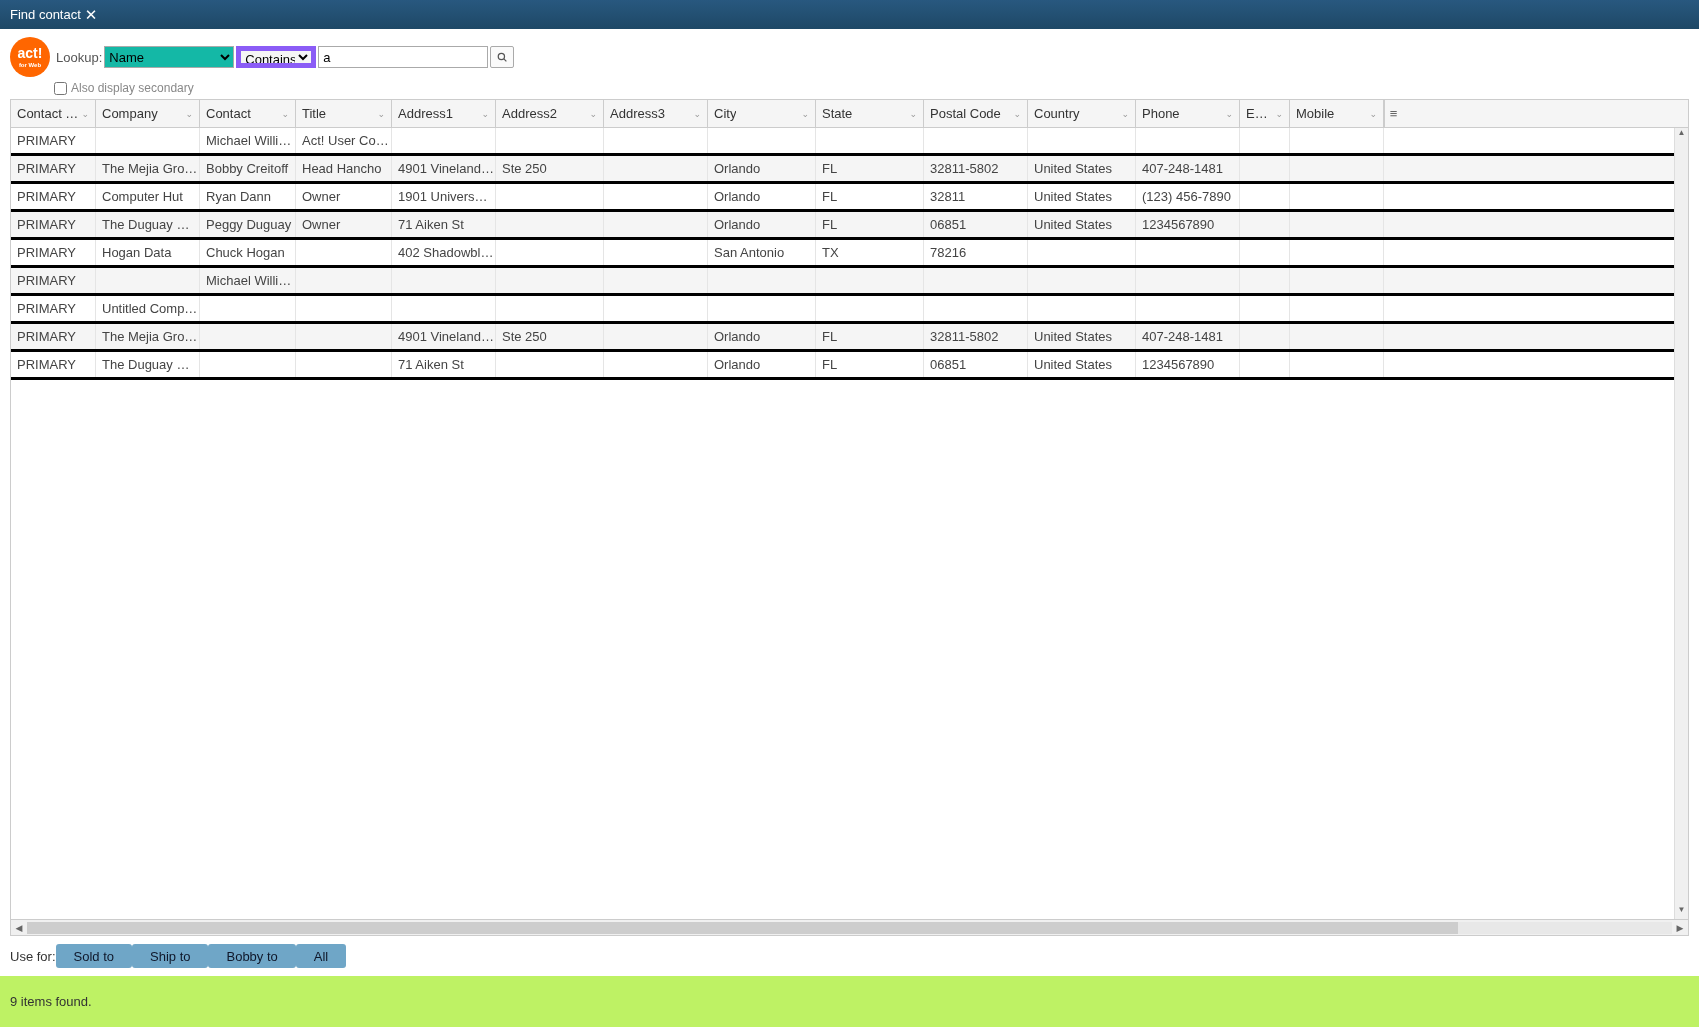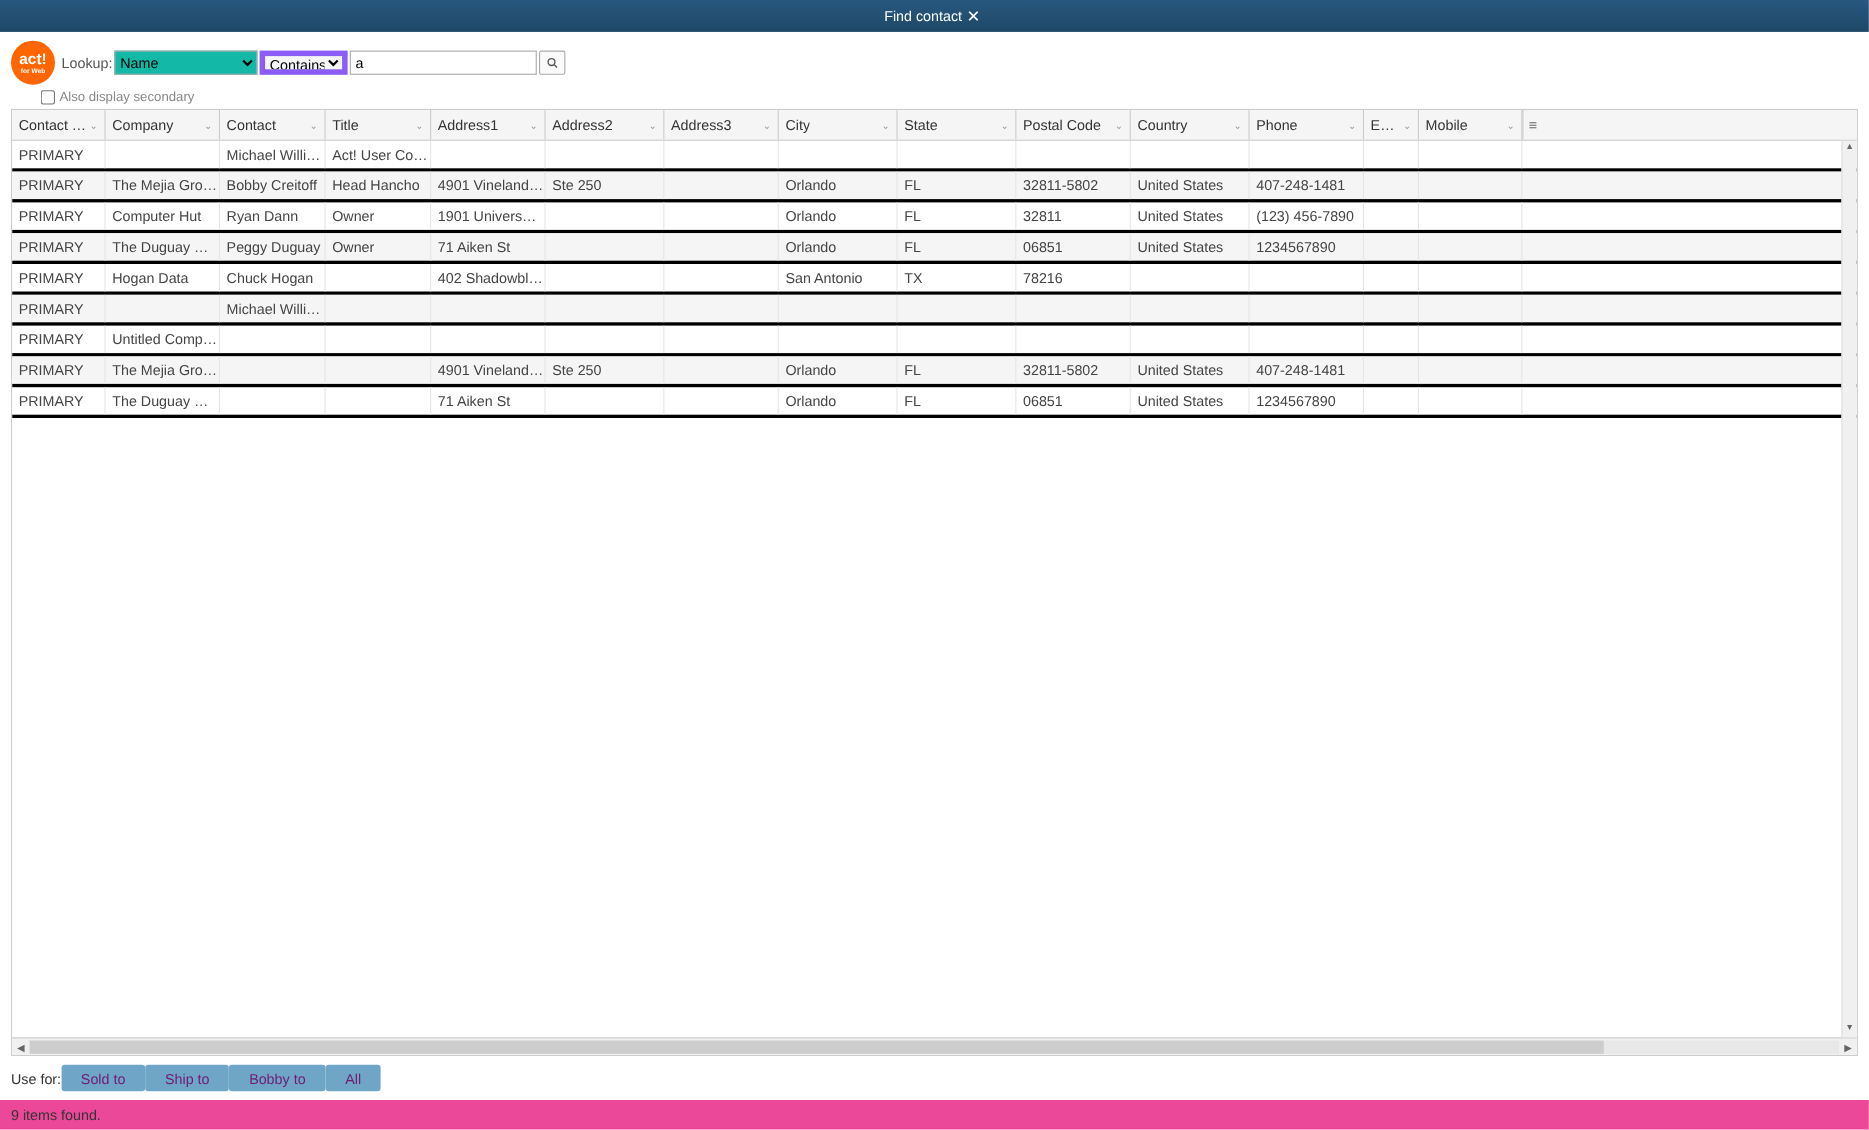--- a/index.html
+++ b/index.html
@@ -1,36 +1,36 @@
 <!DOCTYPE html>
 <html><head>
 <meta charset="utf-8">
 <style>
   * { box-sizing: border-box; }
   html, body { margin:0; padding:0; height:100%; font-family: Arial, Helvetica, sans-serif; font-size:13px; color:#333; }
   body { display:flex; flex-direction:column; background:#fff; }
 
-  .titlebar { background: linear-gradient(#28587f,#1e4866); color:#fff; height:29px; display:flex; align-items:center; padding:0 10px; justify-content:center; }
+  .titlebar { background: linear-gradient(#28587f,#1e4866); color:#fff; height:29px; display:flex; align-items:center; padding:0 10px; justify-content:flex-start; }
   .titlebar .title { font-size:13px; }
   .titlebar .close { cursor:pointer; font-size:15px; padding:0 4px; }
 
   .toolbar-wrap { padding:8px 10px 4px 10px; }
   .toolbar-row1 { display:flex; align-items:center; gap:2px; }
   .logo { width:40px; height:40px; border-radius:50%; background:#ff6600; display:flex; flex-direction:column; align-items:center; justify-content:center; color:#fff; font-weight:bold; margin-right:4px; }
   .logo .t1{font-size:14px;line-height:1;}
   .logo .t2{font-size:6px;line-height:1;margin-top:2px;}
 
   .lookup-label { color:#555; }
   select.field-select { height:22px; border:1px solid #aaa; background:#14b8a6; font-size:13px; }
   select.condition-select { height:22px; border:5px solid #8b5cf6; background:#f5f5f5; font-size:13px; }
   input.search-input { height:22px; width:170px; border:1px solid #aaa; padding:0 4px; font-size:13px; }
   .search-btn { height:22px; width:24px; border:1px solid #aaa; background:#fafafa; cursor:pointer; display:flex; align-items:center; justify-content:center; border-radius:2px; }
   .search-btn svg { width:12px; height:12px; }
 
-  .toolbar-row2 { margin-left:27px; margin-top:4px; display:flex; align-items:center; gap:4px; color:#888; font-size:12px; }
+  .toolbar-row2 { margin-left:44px; margin-top:4px; display:flex; align-items:center; gap:4px; color:#888; font-size:12px; }
   .toolbar-row2 input[type=checkbox]{ margin:0; }
 
   .grid-wrap { flex:1; margin:0 10px; border:1px solid #ccc; display:flex; flex-direction:column; overflow:hidden; position:relative;}
   .grid-head-row { display:flex; background:#f5f5f5; border-bottom:1px solid #ccc; height:28px; flex-shrink:0; }
   .grid-body { flex:1; overflow:auto; }
   .grid-row { display:flex; height:28px; align-items:stretch; border-bottom:3px solid #000000; }
   .grid-row.alt { background:#f5f5f5; }
   .cell { border-right:1px solid #e5e5e5; padding:0 6px; display:flex; align-items:center; overflow:hidden; white-space:nowrap; text-overflow:ellipsis; color:#444;}
   .hcell { border-right:1px solid #ccc; padding:0 6px; display:flex; align-items:center; justify-content:space-between; color:#333; cursor:pointer; position:relative; overflow:hidden;}
   .hcell .lbl { overflow:hidden; text-overflow:ellipsis; white-space:nowrap; }
@@ -53,22 +53,22 @@
 
   .opts-btn{width:18px;border-left:1px solid #ccc;display:flex;align-items:center;justify-content:center;cursor:pointer;color:#666;}
 
   .hscroll{height:16px;background:#f0f0f0;border-top:1px solid #ccc;display:flex;align-items:center;justify-content:space-between;font-size:9px;color:#666;flex-shrink:0;}
   .hscroll .arrow{width:16px;text-align:center;cursor:pointer;}
   .hscroll .track{flex:1;height:12px;background:#e8e8e8;position:relative;}
   .hscroll .thumb{position:absolute;left:0;top:0;height:12px;width:87%;background:#cdcdcd;}
 
   .footer1 { padding:8px 10px; display:flex; align-items:center; gap:0; }
   .footer1 .lbl { color:#333; }
-  .footer-btn { background:#6fa6c7; color:#701a75; border:none; border-radius:3px; height:24px; padding:0 18px; cursor:pointer; font-size:13px;}
-  .statusbar { background:#ec4899; color:#333; padding:6px 10px; font-size:13px;}
+  .footer-btn { background:#6fa6c7; color:#0f172a; border:none; border-radius:3px; height:24px; padding:0 18px; cursor:pointer; font-size:13px;}
+  .statusbar { background:#bef264; color:#333; padding:18px 10px; font-size:13px;}
 
   .vscroll-stub{position:absolute;right:0;top:28px;bottom:16px;width:14px;background:#f0f0f0;border-left:1px solid #ddd;}
   .vscroll-stub .up,.vscroll-stub .down{height:14px;text-align:center;font-size:8px;color:#666;cursor:pointer;}
   .vscroll-stub .down{position:absolute;bottom:0;left:0;right:0;}
 </style>
 </head>
 <body>
 
 <div class="titlebar">
   <span class="title">Find contact</span>

